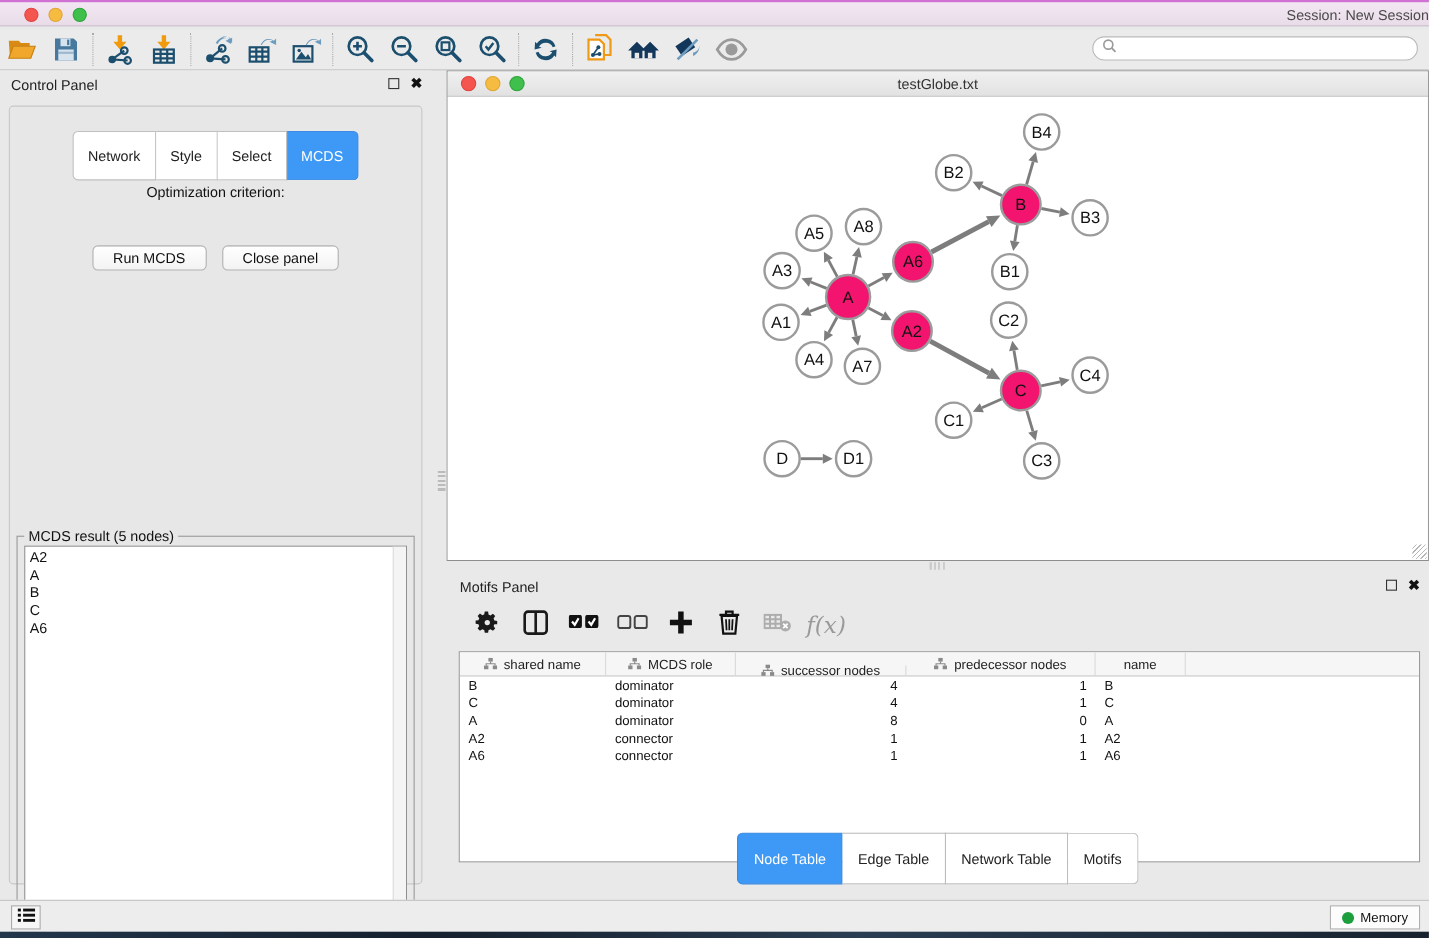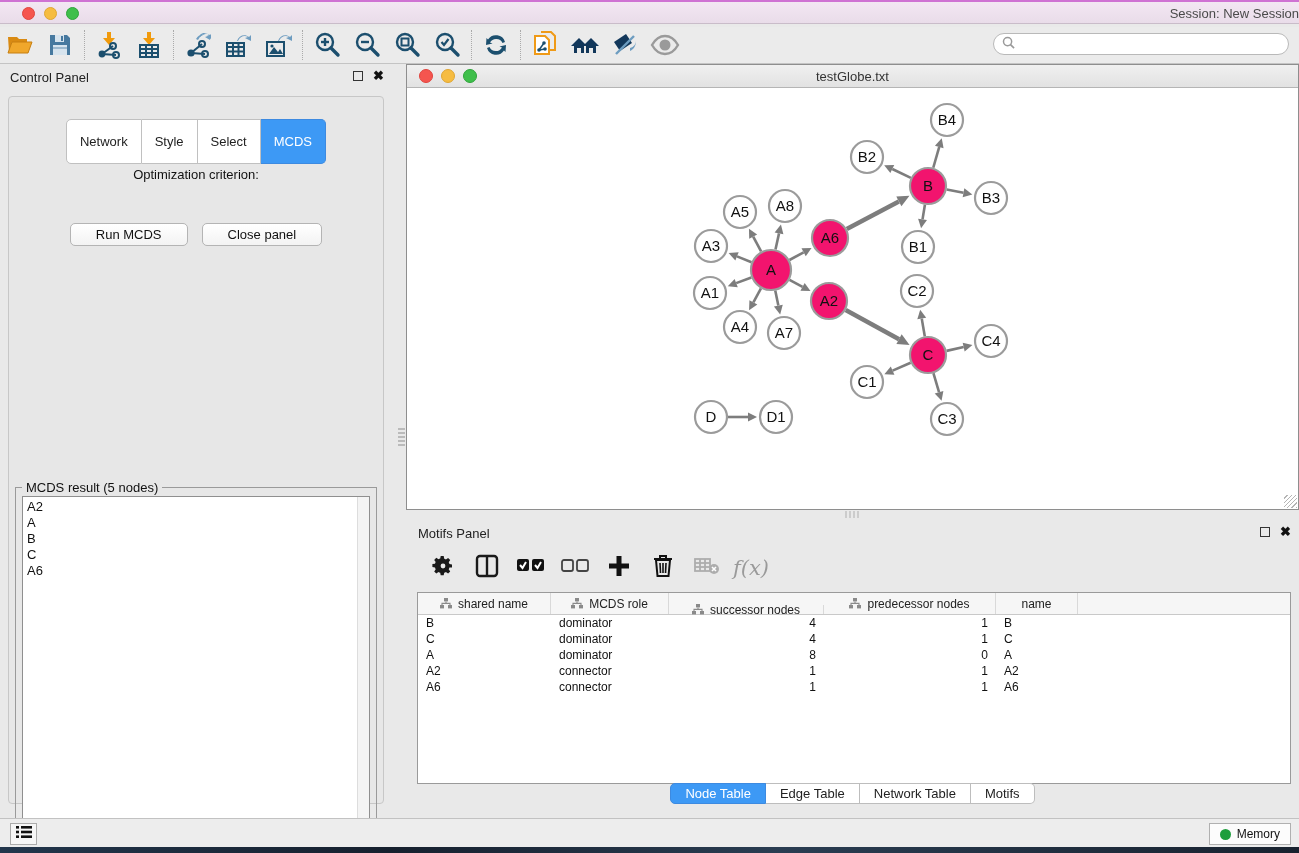--- a/index.html
+++ b/index.html
@@ -41,21 +41,21 @@
   .opt-label { position:absolute; top:70px; width:100%; text-align:center; font-size:13px; color:#111; }
   .dropdown { position:absolute; top:91px; left:35px; width:312px; height:24px; background:#fff;
     border:1px solid #adadad; border-radius:4px; font-size:13px; color:#111; display:flex; align-items:center; padding-left:9px; }
   .dd-stepper { position:absolute; right:0px; top:-1px; width:22px; height:24px; background:linear-gradient(#6db3fa,#2f7cf6);
     border-radius:0 4px 4px 0; display:flex; flex-direction:column; align-items:center; justify-content:center; gap:1px; }
   .chev { width:0; height:0; border-left:4px solid transparent; border-right:4px solid transparent; }
   .chev.up { border-bottom:4px solid #fff; }
   .chev.dn { border-top:4px solid #fff; }
   .cp-buttons { position:absolute; top:126px; width:100%; display:flex; justify-content:center; gap:14px; }
   .mac-btn { font-size:13px; color:#111; background:linear-gradient(#ffffff,#f3f3f3); border:1px solid #b4b4b4;
-    border-radius:5px; padding:3px 25px; }
+    border-radius:5px; padding:3px 18px; }
   .result-box { position:absolute; left:6px; top:390px; width:362px; height:340px; border:1px solid #9a9a9a; }
   .result-legend { position:absolute; top:-8px; left:6px; background:#e7e7e7; padding:0 4px; font-size:13px; color:#111; }
   .result-list { position:absolute; inset:6px 6px 6px 6px; top:8px; background:#fff; border:1px solid #8f8f8f;
     font-size:13px; color:#111; padding:2px 0 0 4px; }
   .result-list div { line-height:16px; }
   .result-scroll { position:absolute; top:1px; right:1px; bottom:1px; width:12px; background:#f4f4f4; border-left:1px solid #ddd; }
 
   
   .vsplit-handle { position:absolute; left:398px; top:428px; width:7px; height:20px;
     background:repeating-linear-gradient(#bbb,#bbb 2px,#e9e9e9 2px,#e9e9e9 4px); }
@@ -85,21 +85,21 @@
   .tp-table { position:absolute; left:11px; top:72px; width:874px; height:192px; background:#fff; border:1px solid #9a9a9a; overflow:hidden; }
   .tp-header { display:flex; height:22px; background:#f6f6f6; border-bottom:1px solid #c9c9c9; }
   .tp-hcell { display:flex; align-items:center; justify-content:center; gap:6px; font-size:12px; color:#222;
     border-right:1px solid #d9d9d9; }
   .tp-row { display:flex; height:16px; font-size:12px; color:#111; }
   .tp-cell { padding:1px 8px 0 8px; overflow:hidden; white-space:nowrap; }
   .num { text-align:right; }
   .hier-icon svg { display:block; }
 
   .tp-tabs { position:absolute; bottom:8px; left:0; width:100%; display:flex; justify-content:center; }
-  .tp-tab { font-size:13px; padding:2px 14px; background:#fff; border:1px solid #bdbdbd; border-left:none; color:#222; }
+  .tp-tab { font-size:13px; padding:15px 14px; background:#fff; border:1px solid #bdbdbd; border-left:none; color:#222; }
   .tp-tab:first-child { border-left:1px solid #bdbdbd; border-radius:5px 0 0 5px; }
   .tp-tab:last-child { border-radius:0 5px 5px 0; }
   .tp-tab.active { background:#3d99f5; border-color:#3d8ae0; color:#fff; }
 
   
   .statusbar { position:absolute; left:0; top:818px; width:100%; height:29px; background:#ededed; border-top:1px solid #c2c2c2;text-align:center; }
   .list-btn { position:absolute; left:10px; top:4px; width:27px; height:22px; background:#f6f6f6; border:1px solid #ababab;
     display:flex; align-items:center; justify-content:center; }
   .memory-btn { position:absolute; right:8px; top:4px; height:22px; background:#fcfcfc; border:1px solid #b0b0b0;
     display:flex; align-items:center; gap:6px; padding:0 10px; font-size:12px; color:#111; }

